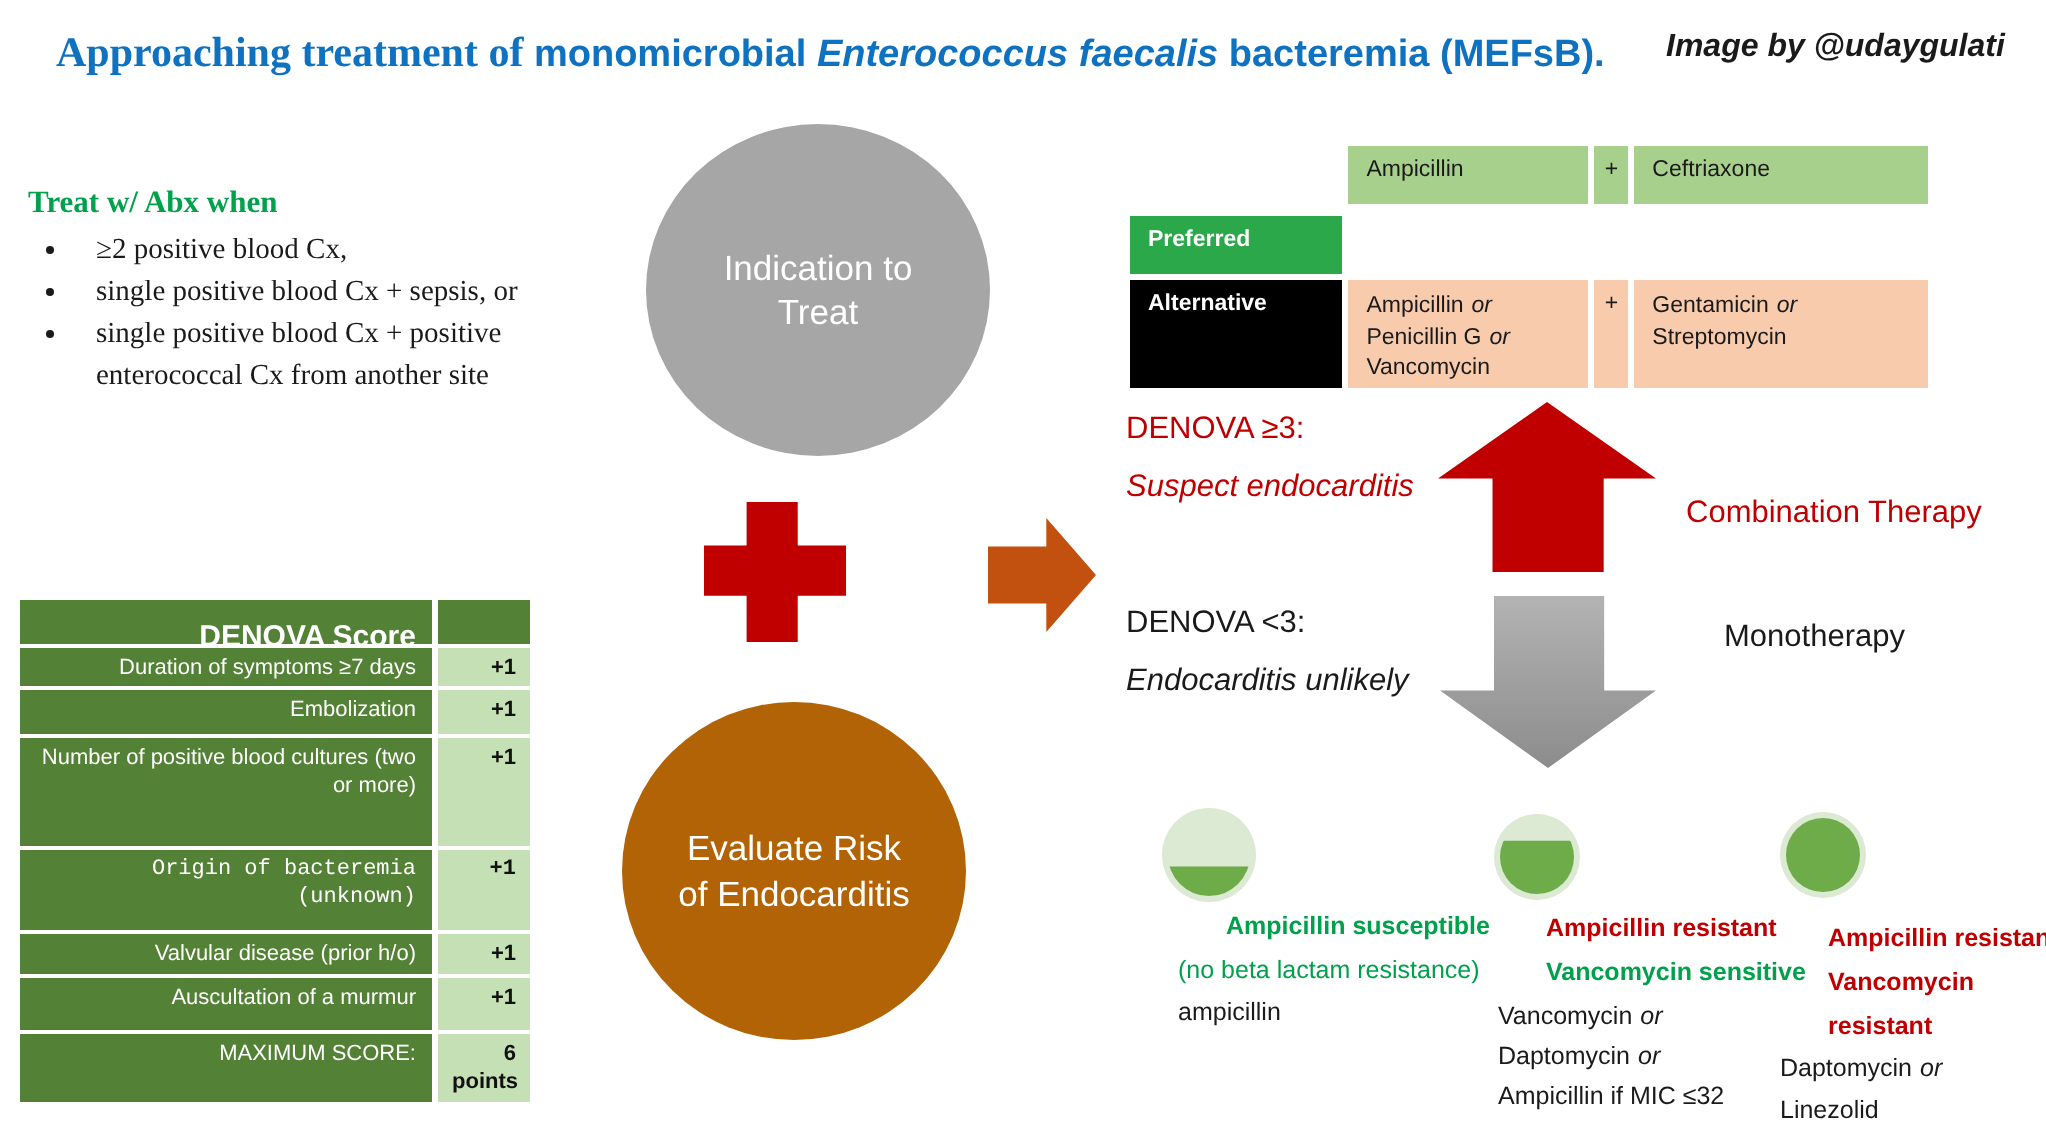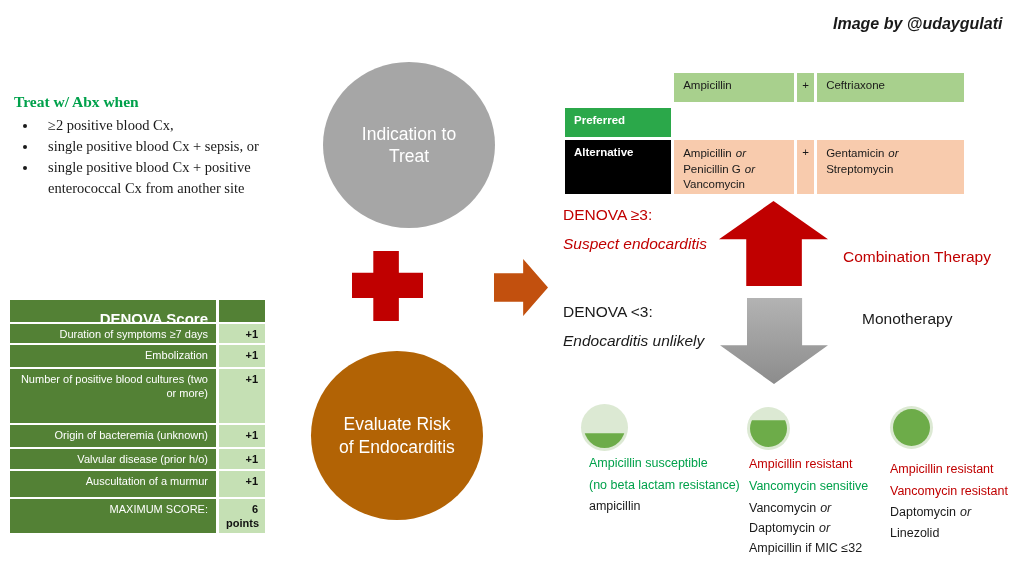--- a/index.html
+++ b/index.html
@@ -74,45 +74,48 @@
   
   .denova { left: 10px; top: 300px; width: 255px; }
   .denova .row { display: flex; gap: 3px; margin-bottom: 2px; }
   .denova .lab { width: 206px; background: #538135; color: #fff; text-align: right;
                  font-size: 11px; line-height: 13.5px; padding: 4px 8px 2px; }
   .denova .val { width: 46px; background: #C5E0B4; color: #111; text-align: right;
                  font-weight: bold; font-size: 11px; line-height: 13.5px; padding: 4px 7px 2px; }
   .denova .hdr .lab, .denova .hdr .val { background: #538135; }
   .denova .hdr .lab { font-size: 15px; font-weight: bold; padding-top: 12px; }
   .h-hdr { height: 22px; } .h-r1 { height: 19px; } .h-r2 { height: 22px; }
-  .h-r3 { height: 54px; } .h-r4 { height: 22px; } .h-r5 { height: 20px; }
+  .h-r3 { height: 54px; } .h-r4 { height: 40px; font-family: Liberation Mono, monospace; } .h-r5 { height: 20px; }
   .h-r6 { height: 26px; } .h-r7 { height: 34px; }
 
   
   .gauge { border-radius: 50%; background: #DCE9D3; position: absolute; }
   .gauge .fill { position: absolute; inset: 3px; border-radius: 50%; background: #6DAC49; }
   .g1 { left: 581px; top: 404px; width: 47px; height: 47px; }
   .g2 { left: 747px; top: 407px; width: 43px; height: 43px; }
   .g3 { left: 890px; top: 406px; width: 43px; height: 43px; }
   .outcome { font-size: 12.5px; line-height: 22px; }
-  .outcome .b { font-weight: normal; }
+  .outcome .b { font-weight: bold; margin-left: 24px; }
   .outcome .green { color: #00A14B; }
   .outcome .red { color: #C00000; }
   .outcome .drug { color: #1a1a1a; line-height: 20px; }
   .o1 { left: 589px; top: 452px; width: 160px; }
   .o2 { left: 749px; top: 453px; width: 155px; }
   .o2 .drugs { margin-top: 1px; }
   .o3 { left: 890px; top: 458px; width: 140px; }
   .o3 .drug { line-height: 21px; }
 </style>
 </head>
 <body>
 
 <div id="canvas">
 
+  <div class="abs title">
+    <span class="serif">Approaching treatment of </span><span class="sans">monomicrobial </span><span class="sans it">Enterococcus faecalis</span><span class="sans"> bacteremia (MEFsB).</span>
+  </div>
   <div class="abs credit">Image by @udaygulati</div>
 
   <div class="abs treat">
     <h2>Treat w/ Abx when</h2>
     <ul>
       <li>≥2 positive blood Cx,</li>
       <li>single positive blood Cx + sepsis, or</li>
       <li>single positive blood Cx + positive enterococcal Cx from another site</li>
     </ul>
   </div>

